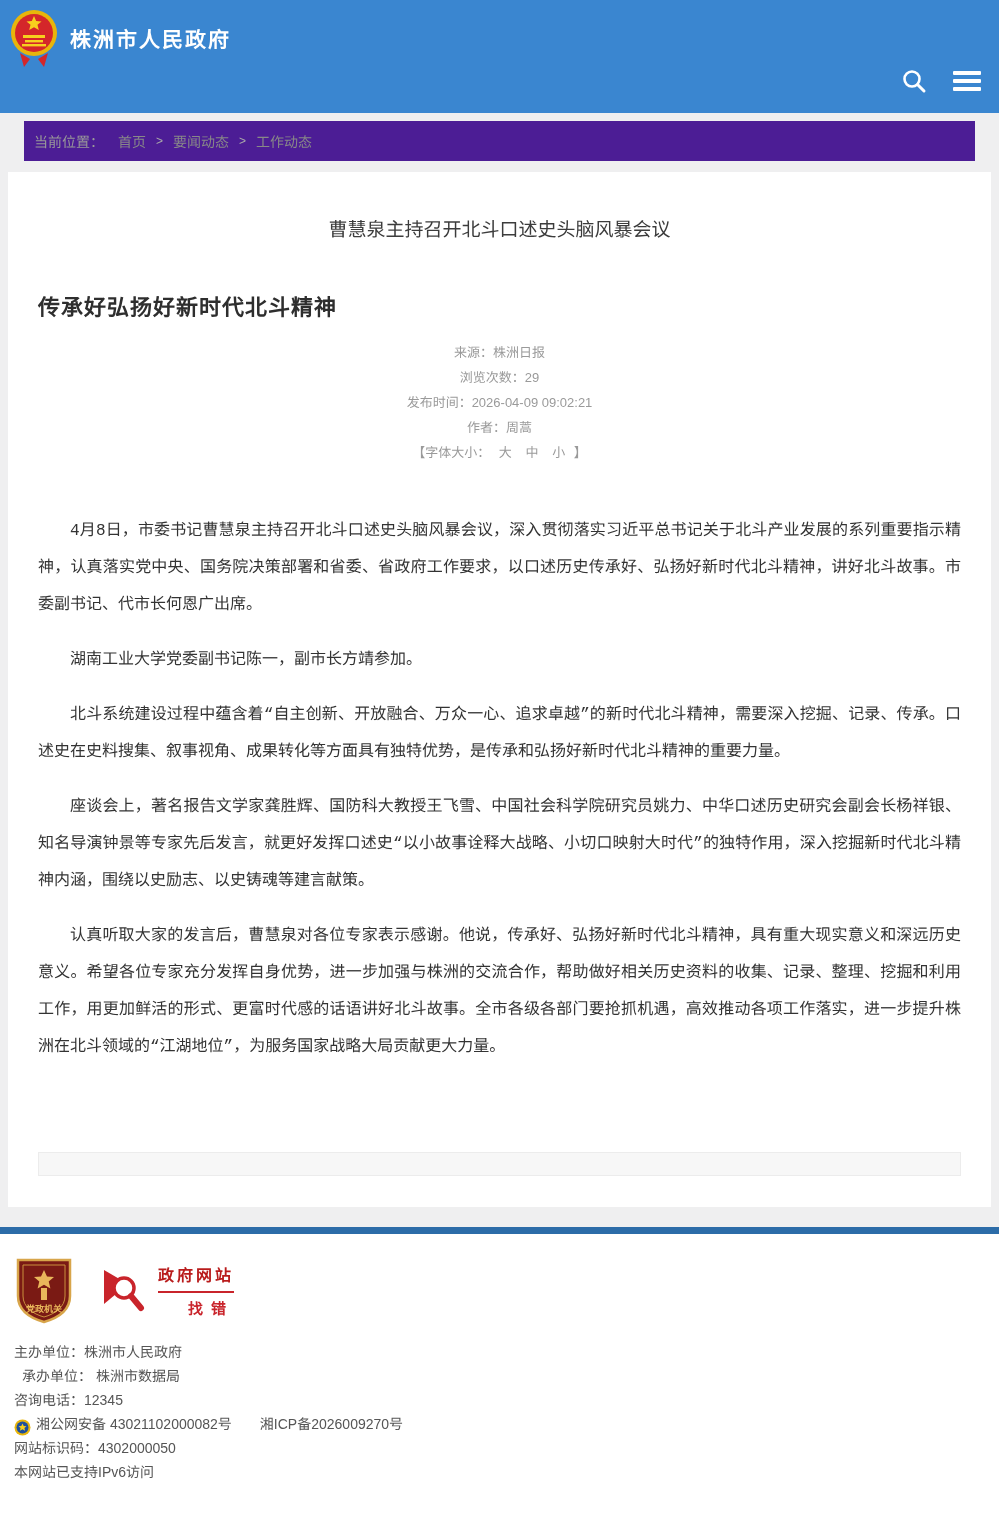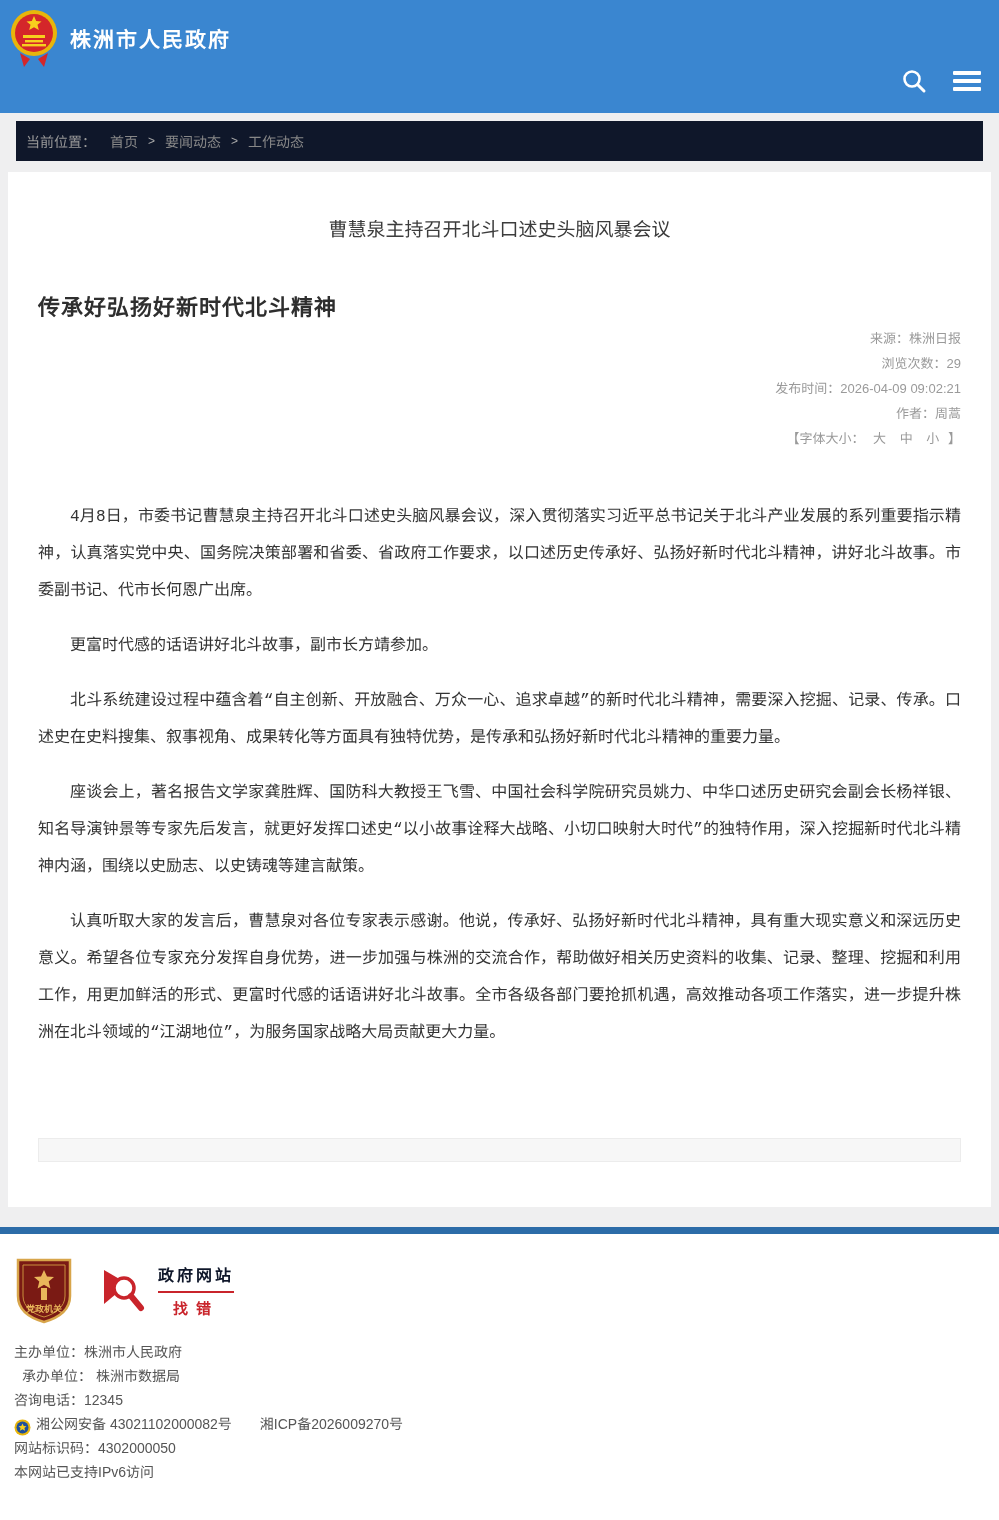--- a/index.html
+++ b/index.html
@@ -18,54 +18,54 @@
   .site-title {
     color:#fff; font-size:21px; font-weight:bold; letter-spacing:2px;
     margin-left:12px; margin-top:16px;
   }
   .header-tools { position:absolute; right:18px; top:68px; display:flex; align-items:center; gap:26px; }
   .search-btn { width:26px; height:26px; cursor:pointer; }
   .menu-btn { width:28px; height:20px; display:flex; flex-direction:column; justify-content:space-between; cursor:pointer; }
   .menu-btn i { display:block; height:4px; background:#fff; border-radius:1px; }
   
   .crumb-bar {
-    margin:8px 16px 0; background:#0f172a; height:40px;
+    margin:8px 24px 0; background:#4c1d95; height:40px;
     display:flex; align-items:center; padding-left:10px;
     font-size:14px; color:#999;
   }
   .crumb-bar a { color:#888; text-decoration:none; cursor:pointer; }
   .crumb-sep { margin:0 10px; color:#aaa; font-size:12px; }
   .crumb-label { margin-right:14px; }
   
   .card {
     margin:11px 8px 0; background:#fff; height:1035px;
     padding:42px 30px 0; overflow:hidden;
   }
   .pre-title { text-align:center; font-size:19px; color:#3c3c3c; font-weight:500; }
   .main-title { font-size:22px; color:#2e2e2e; font-weight:bold; margin-top:48px; letter-spacing:1px; }
   .sub-title { text-align:center; font-size:17px; color:#3a87d5; margin-top:27px; }
-  .meta { margin-top:5px; text-align:right; font-size:13px; color:#9a9a9a; }
+  .meta { margin-top:19px; text-align:center; font-size:13px; color:#9a9a9a; }
   .meta .row { line-height:25px; }
   .meta .fs-link { color:#9a9a9a; cursor:pointer; margin:0 5px; text-decoration:none; }
   .body-text { margin-top:48px; font-size:16px; line-height:37px; color:#333; }
   .body-text p { text-indent:2em; margin:18px 0; text-align:justify;font-family:Liberation Mono, monospace; }
   .editor-box {
     margin-top:86px; background:#f7f7f7; border:1px solid #ececec;
     padding:11px 22px; font-size:13px; color:#888;
   }
   
   .blue-divider { margin-top:20px; height:7px; background:#2c6ca8; }
   .footer { background:#fff; min-height:286px; padding:22px 0 20px 14px; }
   .footer-logos { display:flex; align-items:center; gap:28px; margin-bottom:16px; }
   .dzjg-badge { width:60px; height:68px; }
   .zhaocuo { display:flex; align-items:center; cursor:pointer; }
   .zhaocuo svg { width:46px; height:52px; }
   .zhaocuo-txt { margin-left:10px; }
-  .zhaocuo-top { font-size:16px; font-weight:bold; color:#0f172a; letter-spacing:3px; padding-bottom:5px; border-bottom:2px solid #c9242b; }
-  .zhaocuo-bottom { font-size:15px; font-weight:bold; color:#c9242b; letter-spacing:8px; padding-top:4px; text-align:center; }
+  .zhaocuo-top { font-size:16px; font-weight:bold; color:#b91c1c; letter-spacing:3px; padding-bottom:5px; border-bottom:2px solid #c9242b; }
+  .zhaocuo-bottom { font-size:15px; font-weight:bold; color:#c9242b; letter-spacing:8px; padding-top:4px; text-align:right; }
   .footer-lines { font-size:14px; color:#555; }
   .footer-lines .f-row { line-height:24px; display:flex; align-items:flex-end; }
   .f-row.indent { padding-left:8px; }
   .f-row a { color:#555; text-decoration:none; cursor:pointer; }
   .beian-gap { display:inline-block; width:28px; }
   .police-icon { width:17px; height:17px; margin-right:5px; }
 </style>
 </head>
 <body>
 
@@ -118,21 +118,21 @@
       <span>【字体大小：</span>
       <a class="fs-link">大</a>
       <a class="fs-link">中</a>
       <a class="fs-link">小</a>
       <span>】</span>
     </div>
   </div>
 
   <div class="body-text">
     <p>4月8日，市委书记曹慧泉主持召开北斗口述史头脑风暴会议，深入贯彻落实习近平总书记关于北斗产业发展的系列重要指示精神，认真落实党中央、国务院决策部署和省委、省政府工作要求，以口述历史传承好、弘扬好新时代北斗精神，讲好北斗故事。市委副书记、代市长何恩广出席。</p>
-    <p>更富时代感的话语讲好北斗故事，副市长方靖参加。</p>
+    <p>湖南工业大学党委副书记陈一，副市长方靖参加。</p>
     <p>北斗系统建设过程中蕴含着“自主创新、开放融合、万众一心、追求卓越”的新时代北斗精神，需要深入挖掘、记录、传承。口述史在史料搜集、叙事视角、成果转化等方面具有独特优势，是传承和弘扬好新时代北斗精神的重要力量。</p>
     <p>座谈会上，著名报告文学家龚胜辉、国防科大教授王飞雪、中国社会科学院研究员姚力、中华口述历史研究会副会长杨祥银、知名导演钟景等专家先后发言，就更好发挥口述史“以小故事诠释大战略、小切口映射大时代”的独特作用，深入挖掘新时代北斗精神内涵，围绕以史励志、以史铸魂等建言献策。</p>
     <p>认真听取大家的发言后，曹慧泉对各位专家表示感谢。他说，传承好、弘扬好新时代北斗精神，具有重大现实意义和深远历史意义。希望各位专家充分发挥自身优势，进一步加强与株洲的交流合作，帮助做好相关历史资料的收集、记录、整理、挖掘和利用工作，用更加鲜活的形式、更富时代感的话语讲好北斗故事。全市各级各部门要抢抓机遇，高效推动各项工作落实，进一步提升株洲在北斗领域的“江湖地位”，为服务国家战略大局贡献更大力量。</p>
   </div>
 
   <div class="editor-box">
     
   </div>
 </div>
 

